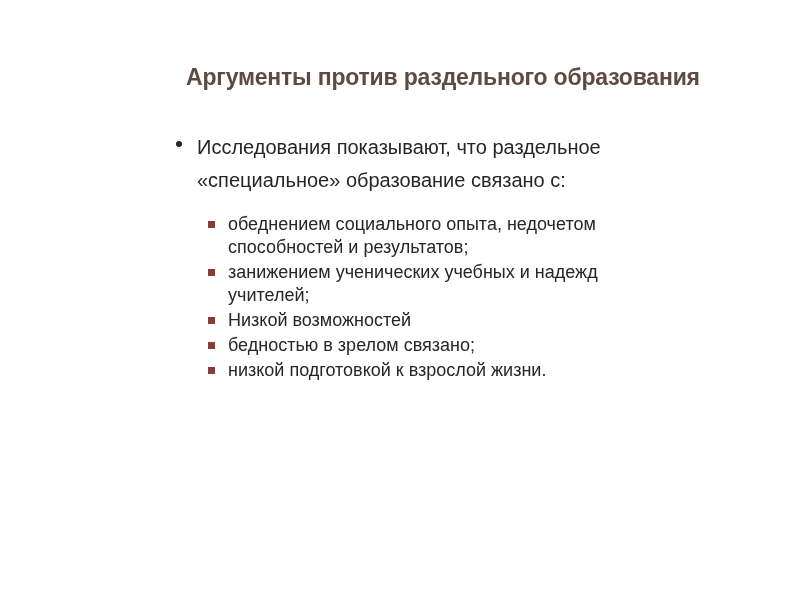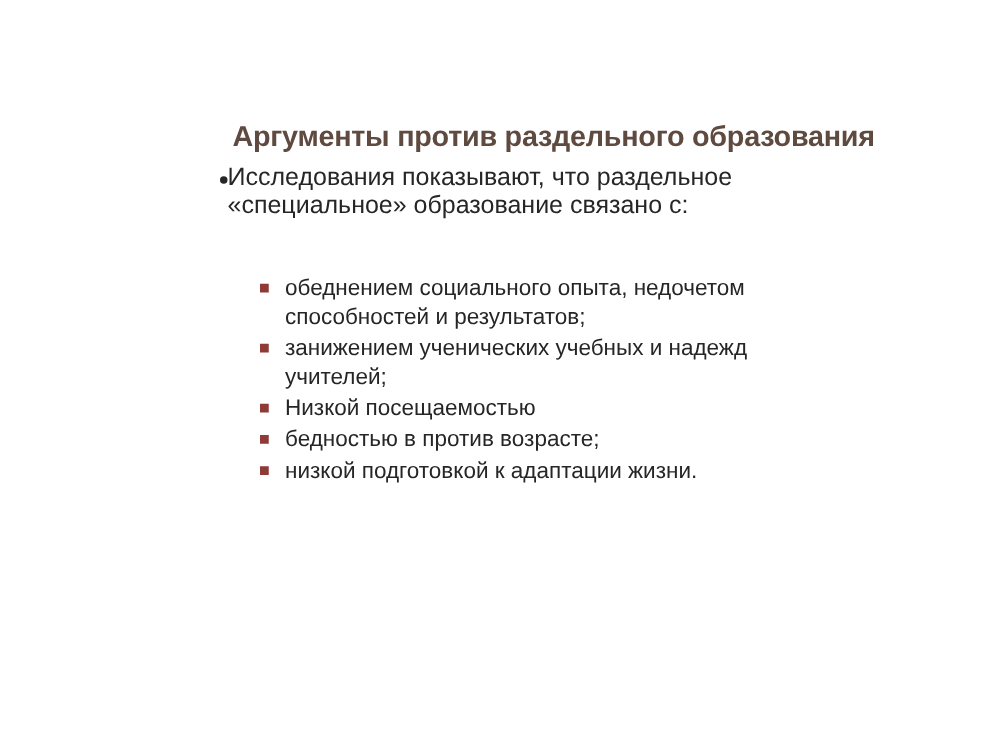--- a/index.html
+++ b/index.html
@@ -11,21 +11,21 @@
     position: relative;
     width: 800px;
     height: 600px;
     background: #ffffff;
     overflow: hidden;
     font-family: "Liberation Sans", sans-serif;
   }
   .slide-title {
     position: absolute;
     left: 186px;
-    top: 96px;
+    top: 64px;
     width: 560px;
     font-size: 23px;
     font-weight: bold;
     letter-spacing: -0.2px;
     color: #5f4a40;
     white-space: nowrap;
   }
   .content {
     position: absolute;
     left: 176px;
@@ -38,27 +38,28 @@
   }
   .dot {
     flex: 0 0 auto;
     width: 6px;
     height: 6px;
     border-radius: 50%;
     background: #262626;
     margin-top: 10px;
   }
   .lead-text {
+    margin-left: 15px;
     width: 460px;
     font-size: 20px;
-    line-height: 22px;
+    line-height: 33px;
     color: #262626;
   }
   .sub-list {
-    margin-top: 44px;
+    margin-top: 16px;
     margin-left: 32px;
   }
   .sub-item {
     display: flex;
     align-items: flex-start;
     margin-bottom: 2px;
   }
   .sq {
     flex: 0 0 auto;
     width: 7px;
@@ -96,29 +97,29 @@
       </div>
 
 
       <div class="sub-item">
         <span class="sq"></span>
         <div class="sub-text">занижением ученических учебных и надежд учителей;</div>
       </div>
 
       <div class="sub-item">
         <span class="sq"></span>
-        <div class="sub-text">Низкой посещаемостью</div>
+        <div class="sub-text">Низкой возможностей</div>
       </div>
 
 
       <div class="sub-item">
         <span class="sq"></span>
-        <div class="sub-text">бедностью в против возрасте;</div>
+        <div class="sub-text">бедностью в зрелом связано;</div>
       </div>
 
       <div class="sub-item">
         <span class="sq"></span>
-        <div class="sub-text">низкой подготовкой к адаптации жизни.</div>
+        <div class="sub-text">низкой подготовкой к взрослой жизни.</div>
       </div>
 
     </div>
   </div>
 </div>
 
 </body></html>

